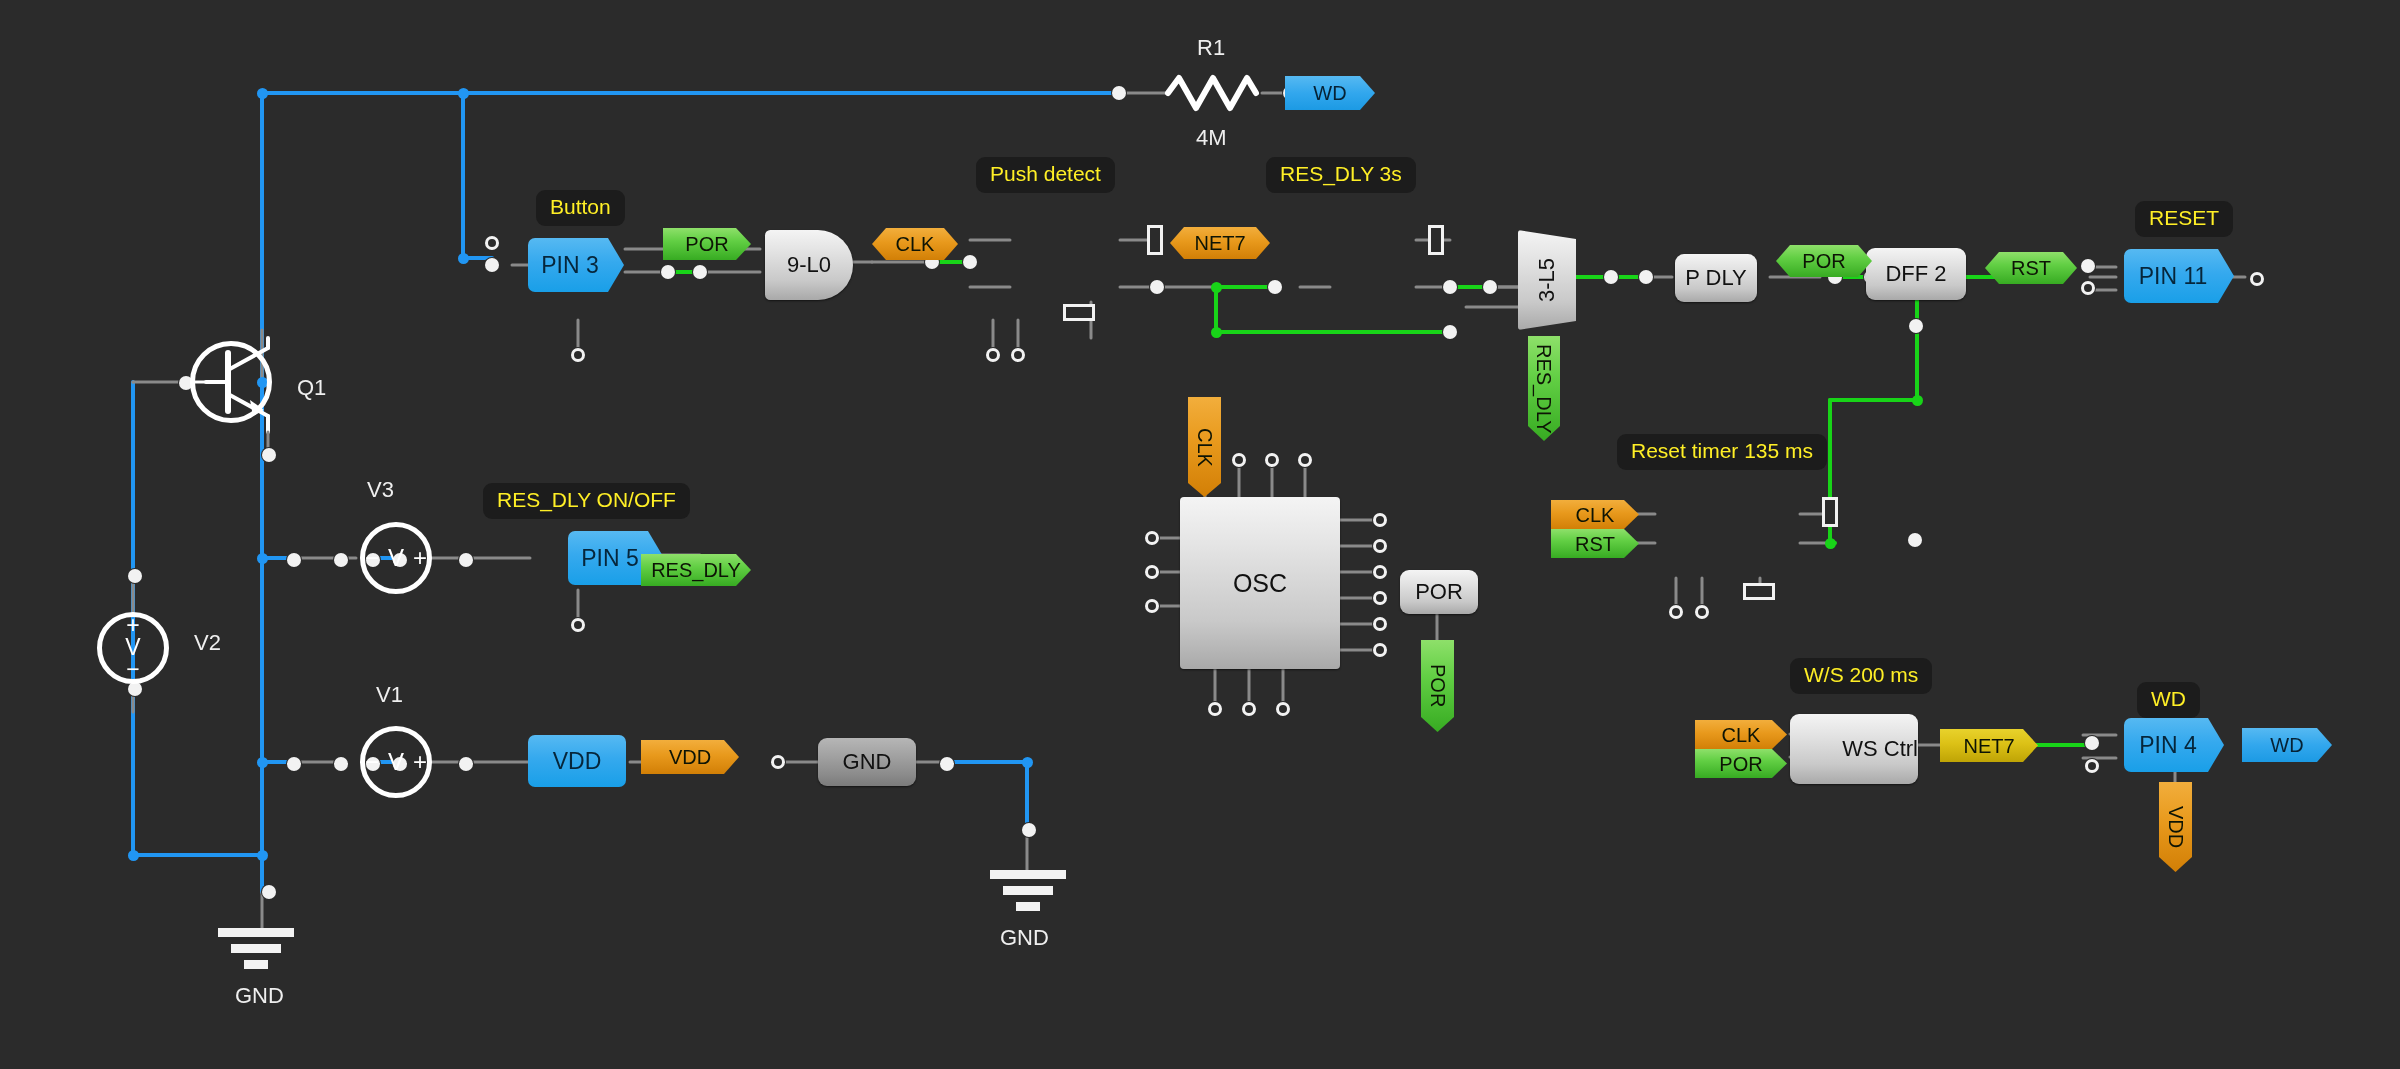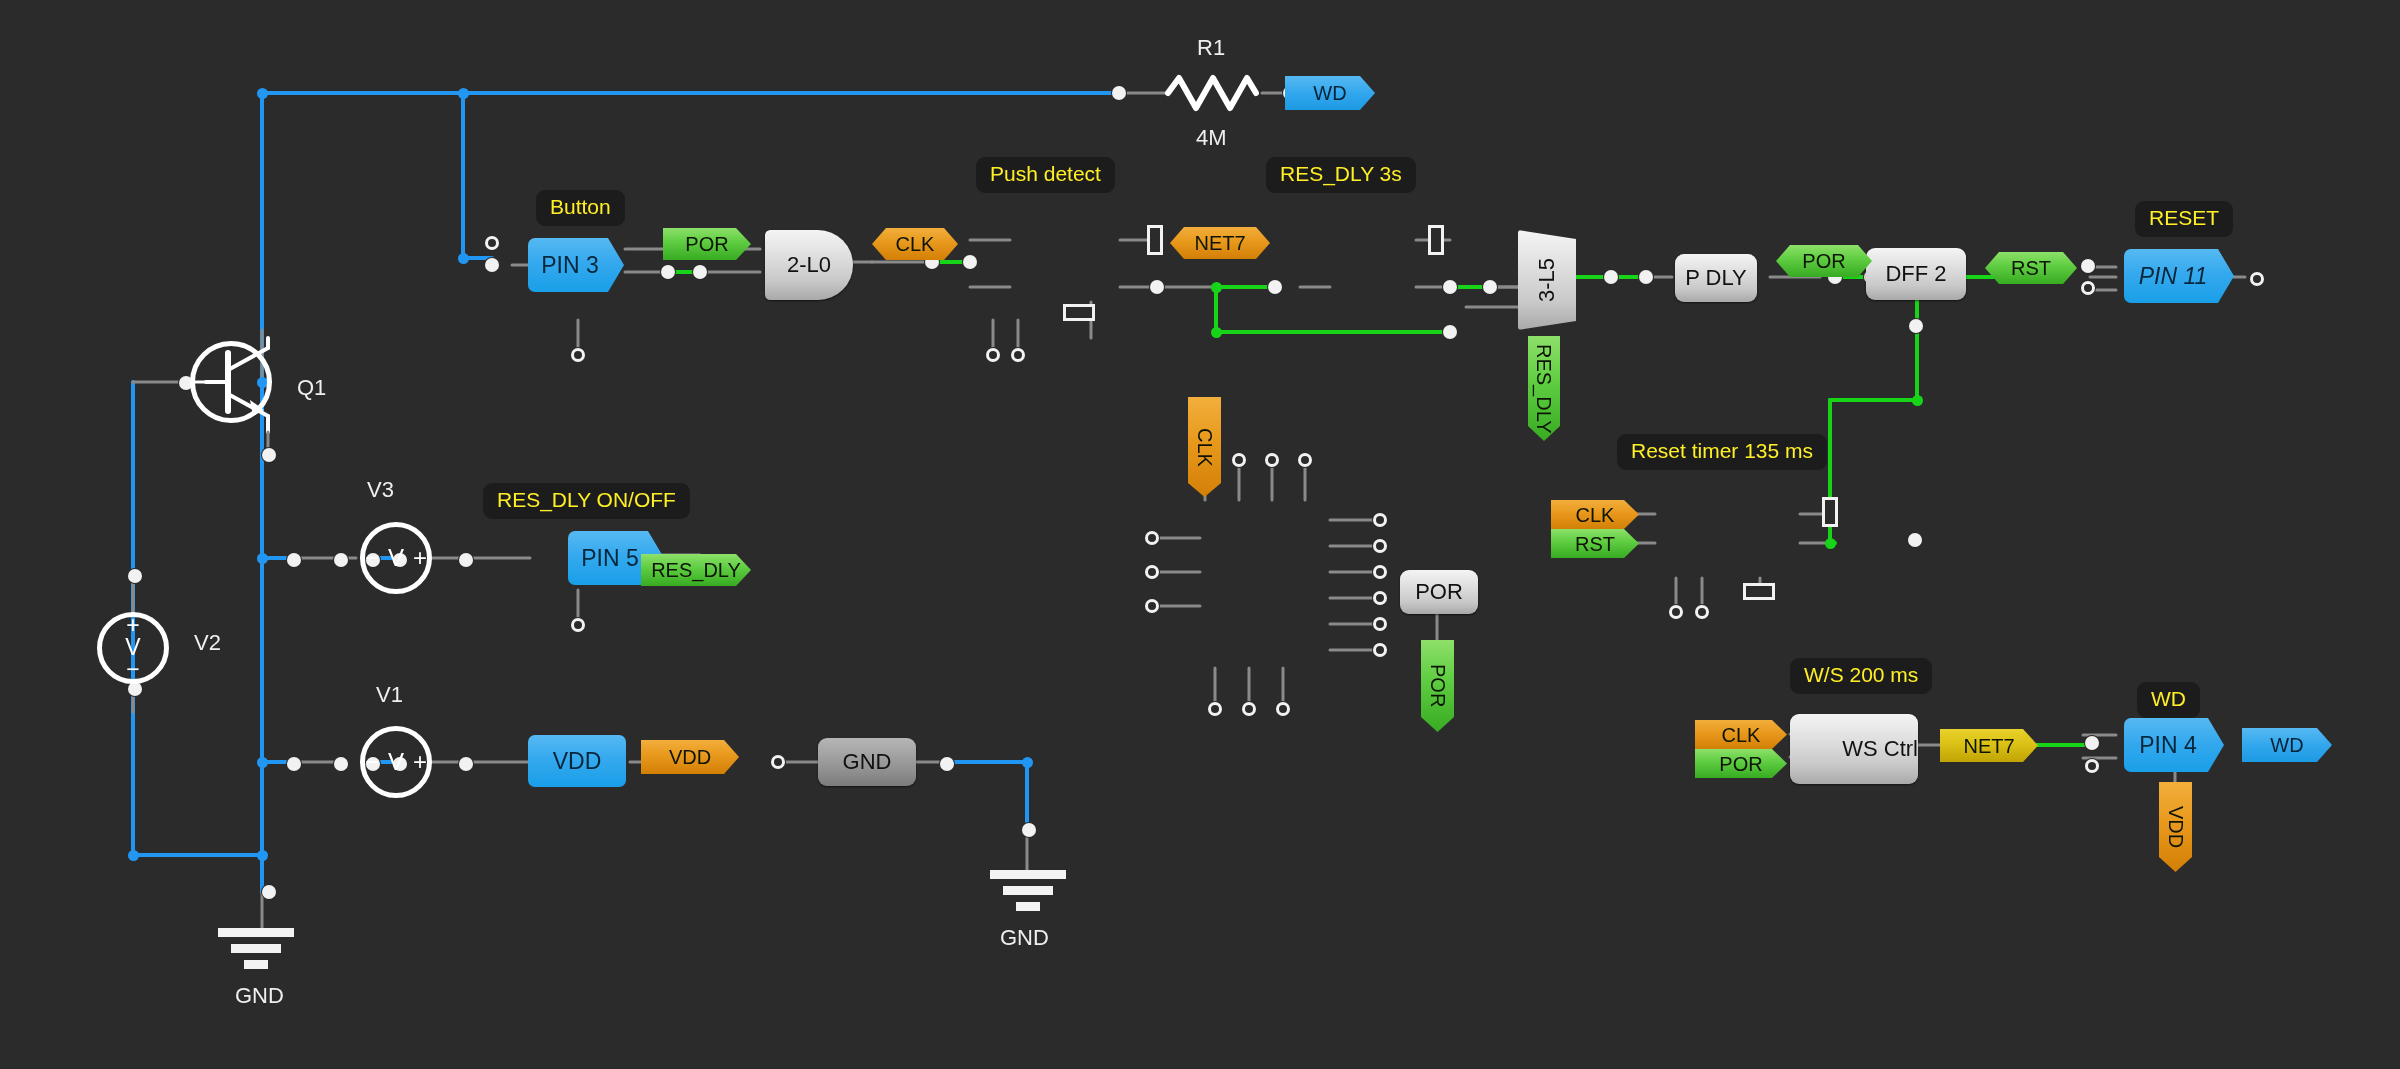--- a/index.html
+++ b/index.html
@@ -375,32 +375,32 @@
   <div class="lbl" style="left:376px;top:682px;">V1</div>
   <div class="lbl" style="left:235px;top:983px;">GND</div>
   <div class="lbl" style="left:1000px;top:925px;">GND</div>
 
   <div class="pin" style="left:528px;top:238px;width:96px;height:54px;">
       <span>PIN 3</span>
     </div>
   <div class="pin" style="left:528px;top:531px;width:96px;height:54px;margin-left:40px;">
       <span>PIN 5</span>
     </div>
-  <div class="pin" style="left:2124px;top:249px;width:110px;height:54px;font-style:italic;">
+  <div class="pin" style="left:2124px;top:249px;width:110px;height:54px;">
       <span>PIN 11</span>
     </div>
   <div class="pin" style="left:2124px;top:718px;width:100px;height:54px;">
       <span>PIN 4</span>
     </div>
   <div class="pin" style="left:528px;top:735px;width:98px;height:52px;border-radius:7px;clip-path:none;padding-right:0;">
       <span>VDD</span>
     </div>
 
   <div class="gbox" style="left:765px;top:230px;width:88px;height:70px;border-radius:6px 40px 40px 6px;">
-    <span>2-L0</span>
+    <span>9-L0</span>
   </div>
 
 
 
   <div class="gbox" style="left:1518px;top:230px;width:58px;height:100px;border-radius:3px;clip-path:polygon(0 0,100% 9px,100% calc(100% - 9px),0 100%);">
     <span style="writing-mode:vertical-rl;transform:rotate(180deg);">3-L5</span>
   </div>
 
   <div class="gbox" style="left:1675px;top:254px;width:82px;height:48px;">
     <span>P DLY</span>
@@ -408,20 +408,23 @@
 
   <div class="gbox" style="left:1866px;top:248px;width:100px;height:52px;">
     <span>DFF 2</span>
   </div>
 
 
   <div class="gbox" style="left:1790px;top:714px;width:128px;height:70px;justify-content:flex-end;">
     <span>WS Ctrl</span>
   </div>
 
+  <div class="gbox" style="left:1180px;top:497px;width:160px;height:172px;font-size:25px;border-radius:4px;">
+    <span>OSC</span>
+  </div>
 
   <div class="gbox" style="left:1400px;top:570px;width:78px;height:44px;">
     <span>POR</span>
   </div>
 
   <div class="gbox gnd" style="left:818px;top:738px;width:98px;height:48px;">
     <span>GND</span>
   </div>
 
   <div class="stub-v" style="left:1147px;top:225px;"></div>

